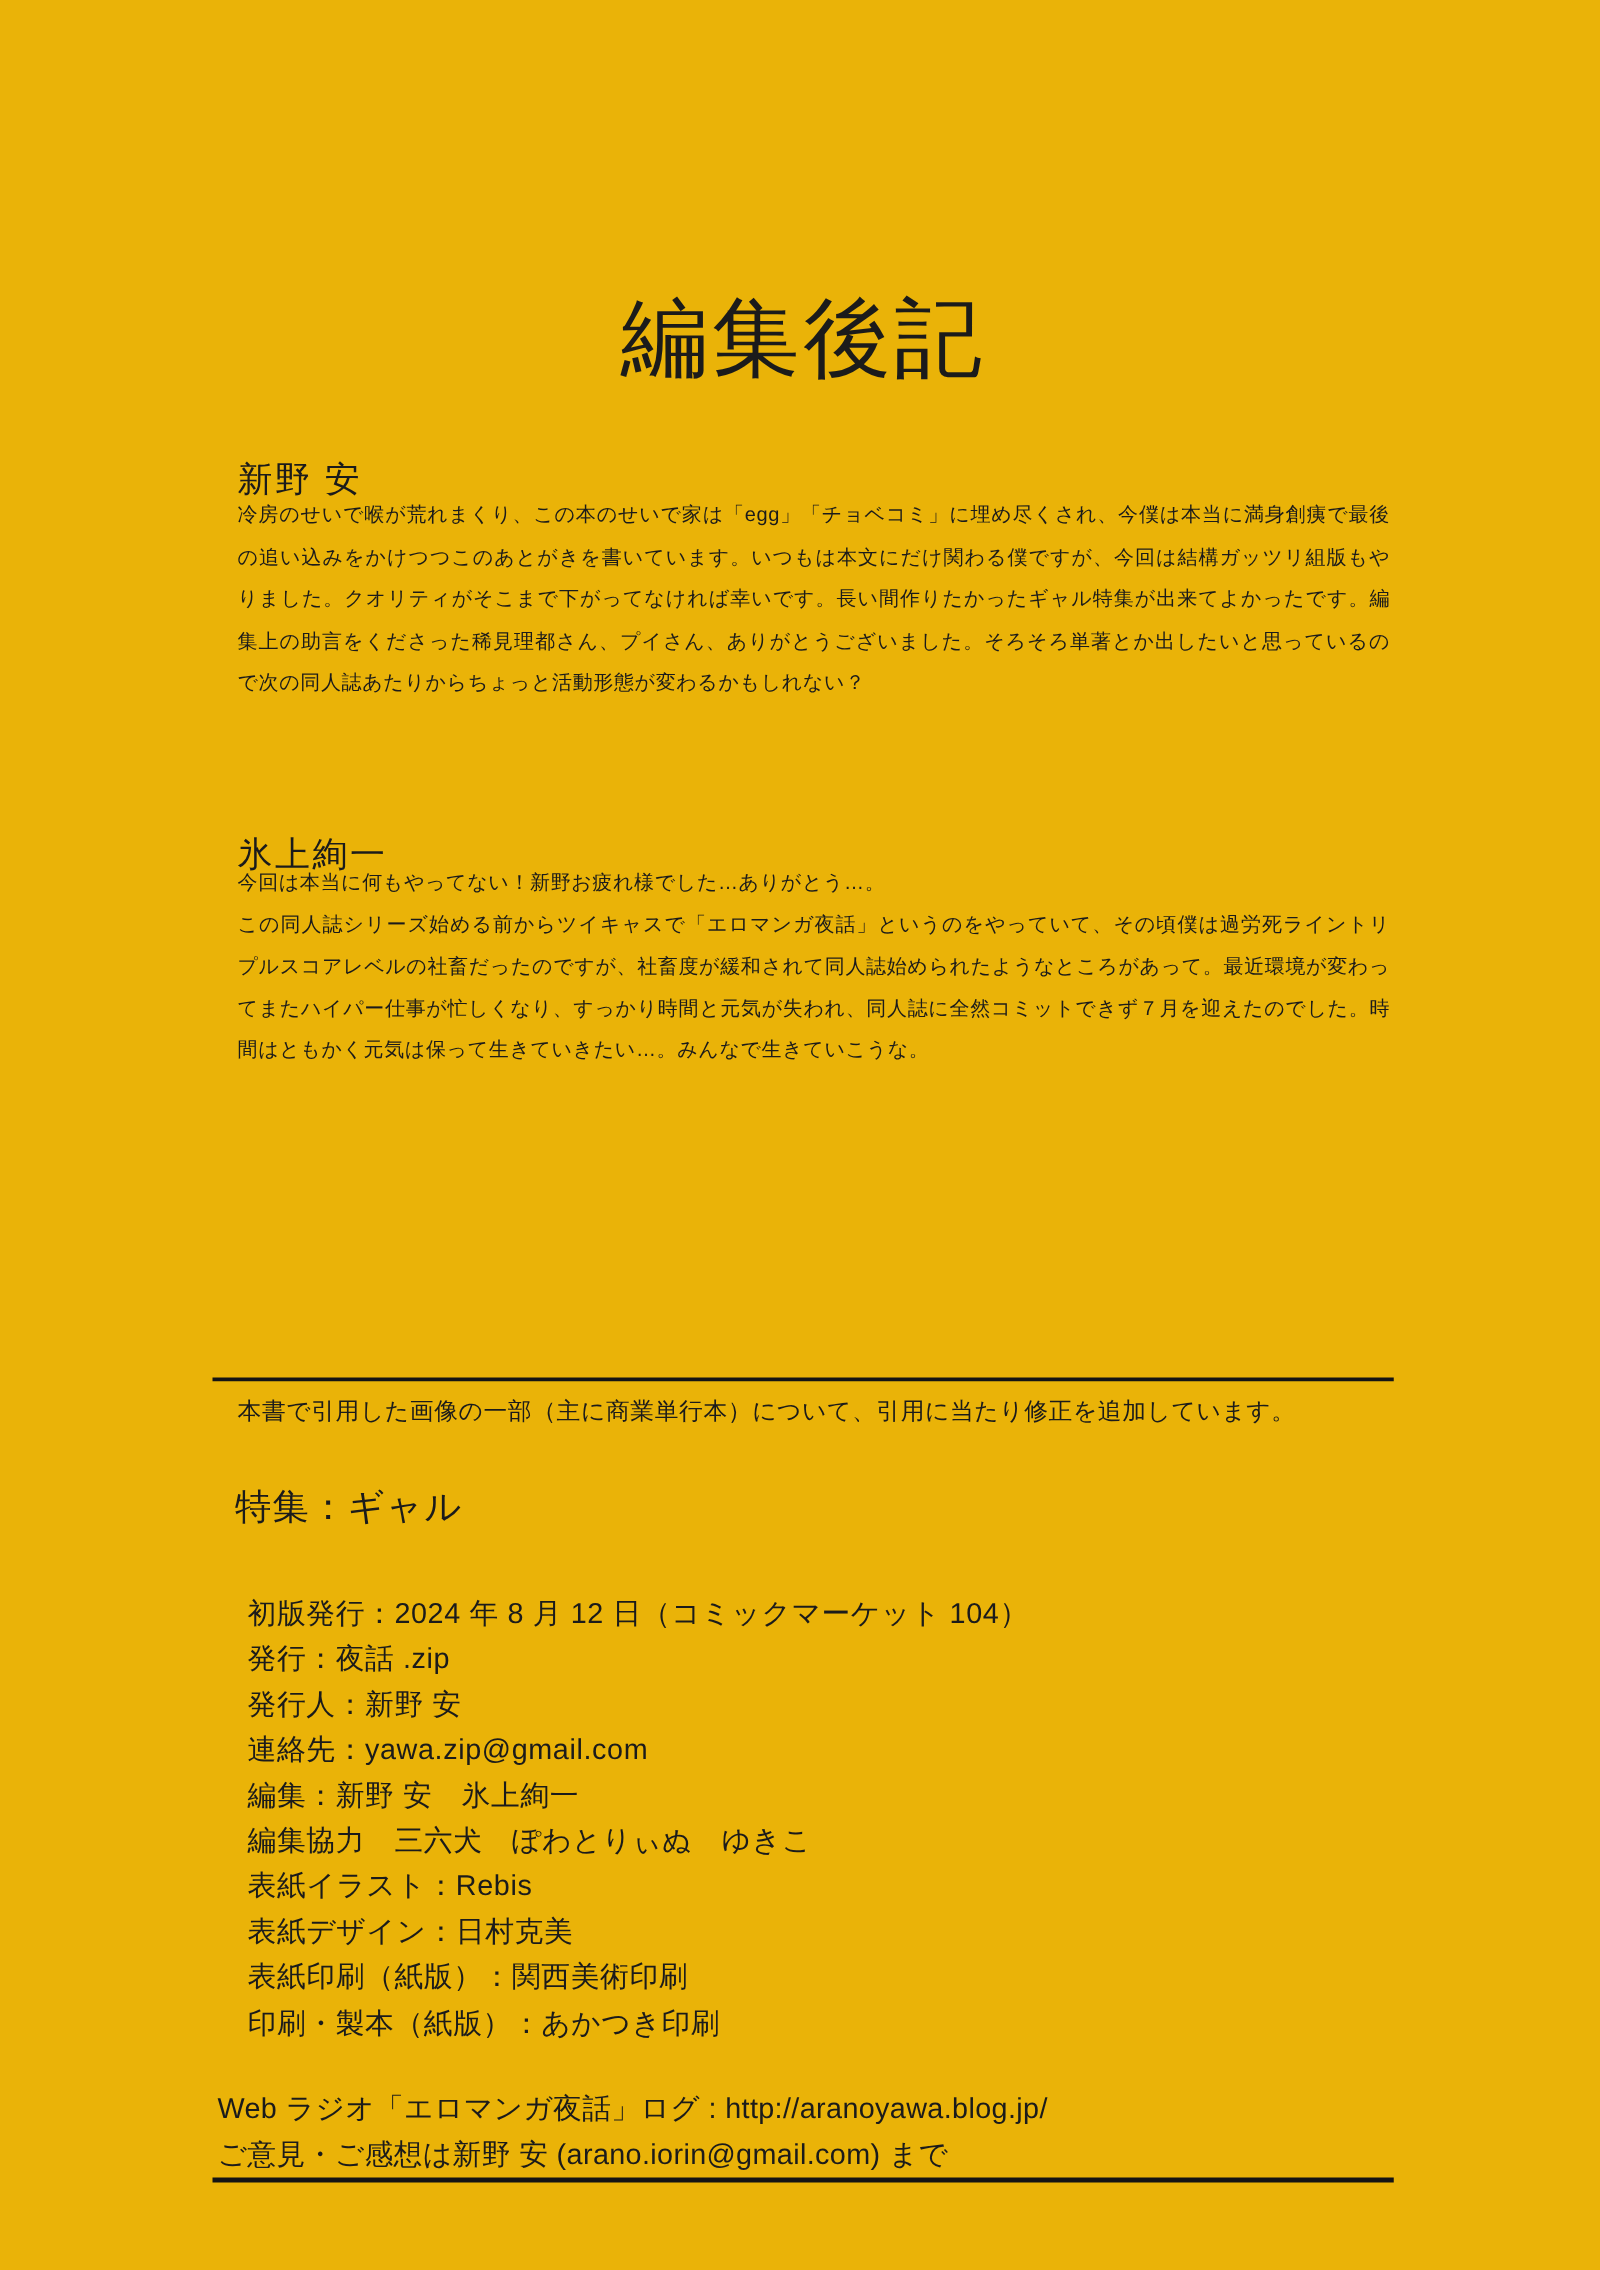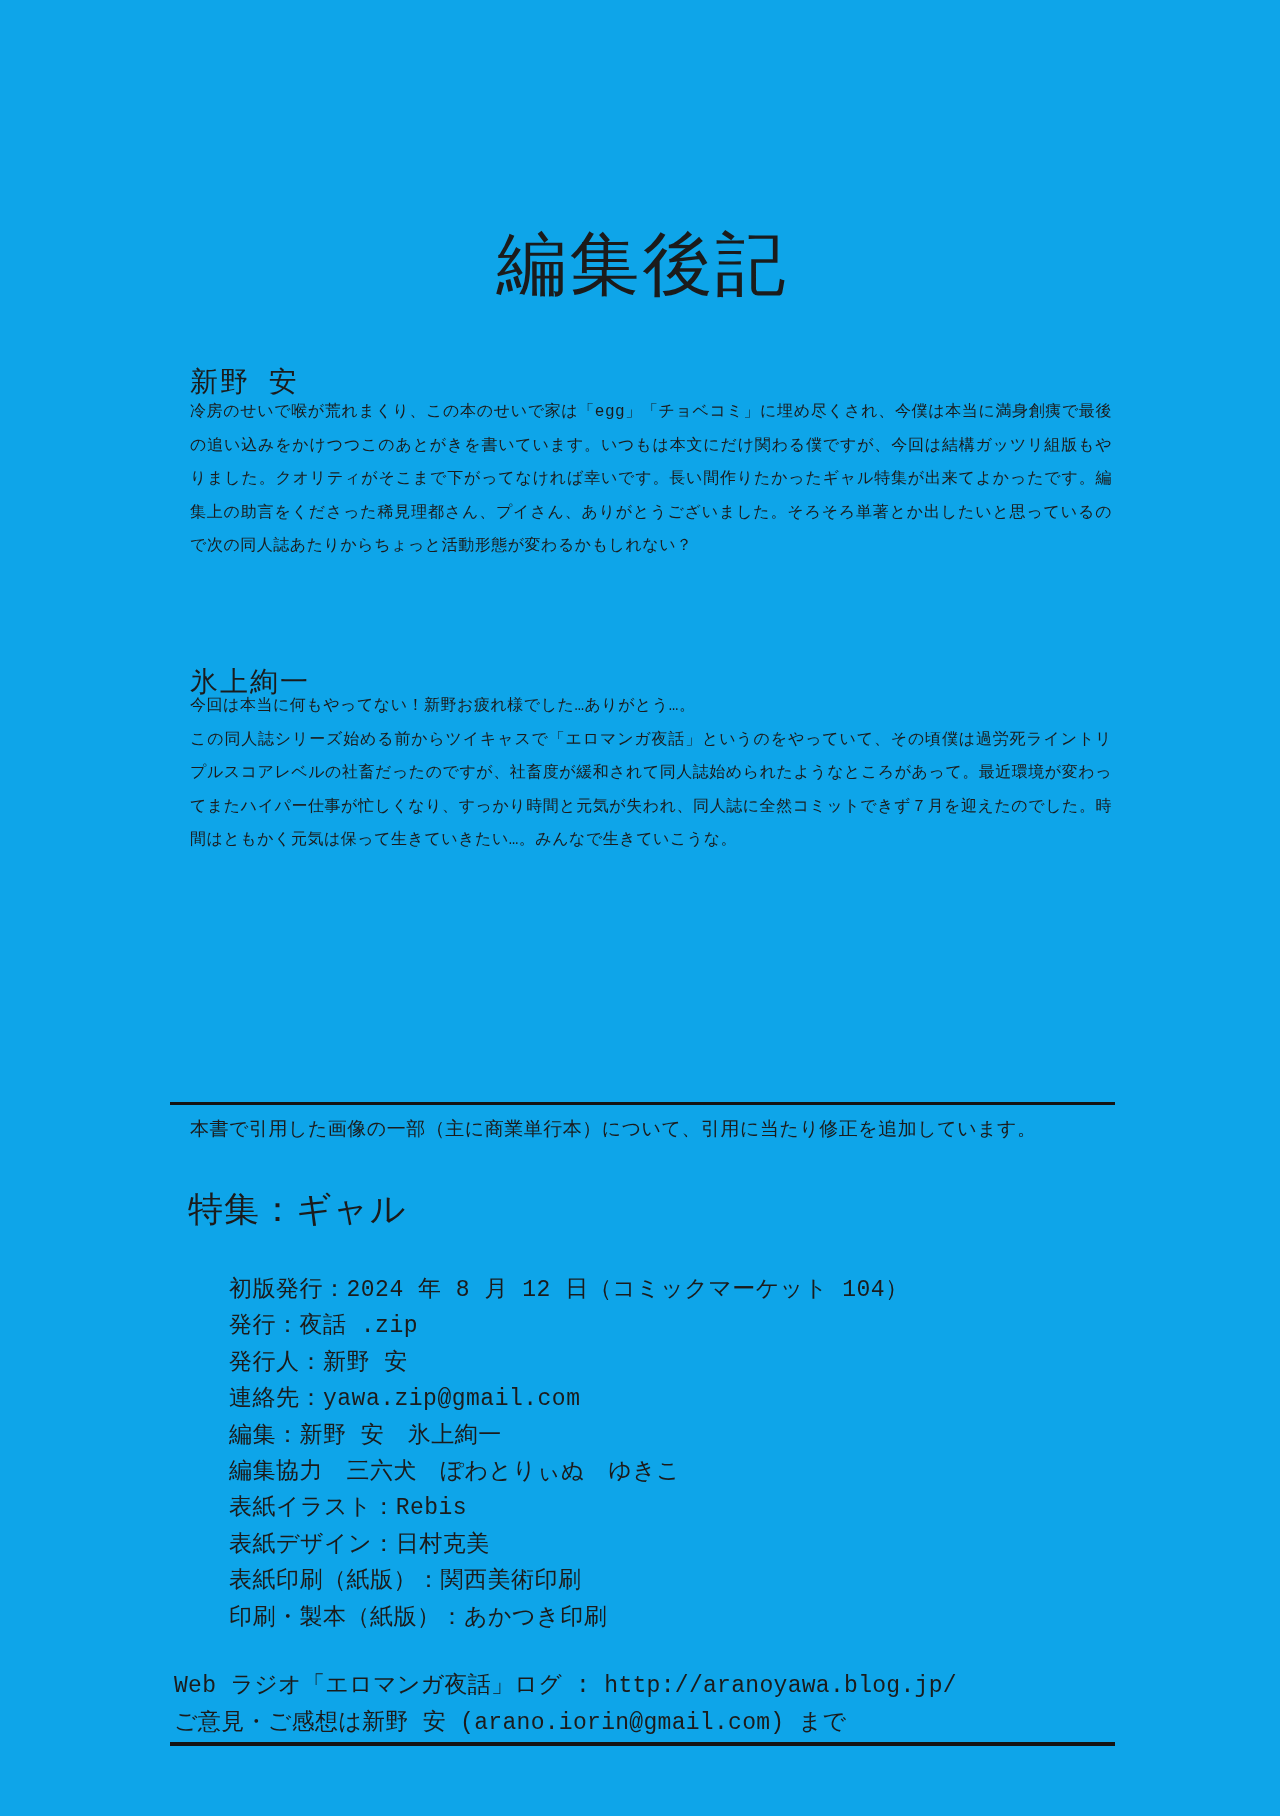--- a/index.html
+++ b/index.html
@@ -4,23 +4,23 @@
 <style>
   html, body {
     margin: 0;
     padding: 0;
     background: #ffffff;
   }
   .page {
     position: relative;
     width: 1280px;
     height: 1816px;
-    background: #0ea5e9;
+    background: #eab308;
     color: #1b1b1b;
-    font-family: Liberation Mono, monospace;
+    font-family: Liberation Sans, sans-serif;
     overflow: hidden;
   }
   .page-title {
     position: absolute;
     top: 188px;
     left: 170px;
     width: 945px;
     text-align: center;
     font-size: 70px;
     font-weight: 400;
@@ -73,34 +73,34 @@
     left: 186px;
     font-size: 42px;
     font-weight: 400;
     letter-spacing: 1px;
     white-space: nowrap;
   }
   .book-subtitle {
     position: absolute;
     top: 1186px;
     left: 188px;
-    font-size: 35px;
+    font-size: 29px;
     font-weight: 400;
     letter-spacing: 1px;
     white-space: nowrap;
   }
   .colophon-details {
     position: absolute;
     top: 1272px;
     left: 198px;
     font-size: 23px;
     line-height: 36.4px;
     letter-spacing: 0.5px;
   }
-  .colophon-details div { white-space: nowrap; margin-left: 31px; }
+  .colophon-details div { white-space: nowrap; }
   .web-lines {
     position: absolute;
     top: 1668px;
     left: 174px;
     font-size: 23px;
     line-height: 37px;
     letter-spacing: 0.3px;
   }
   .web-lines div { white-space: nowrap; }
 </style>

